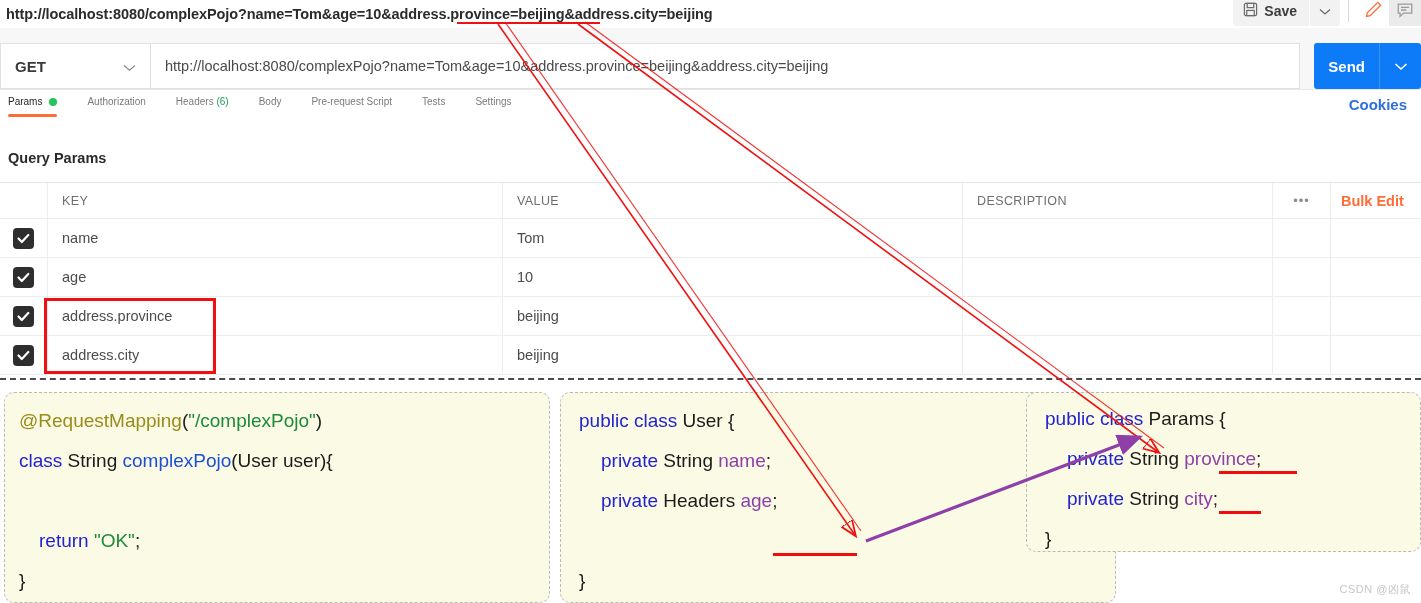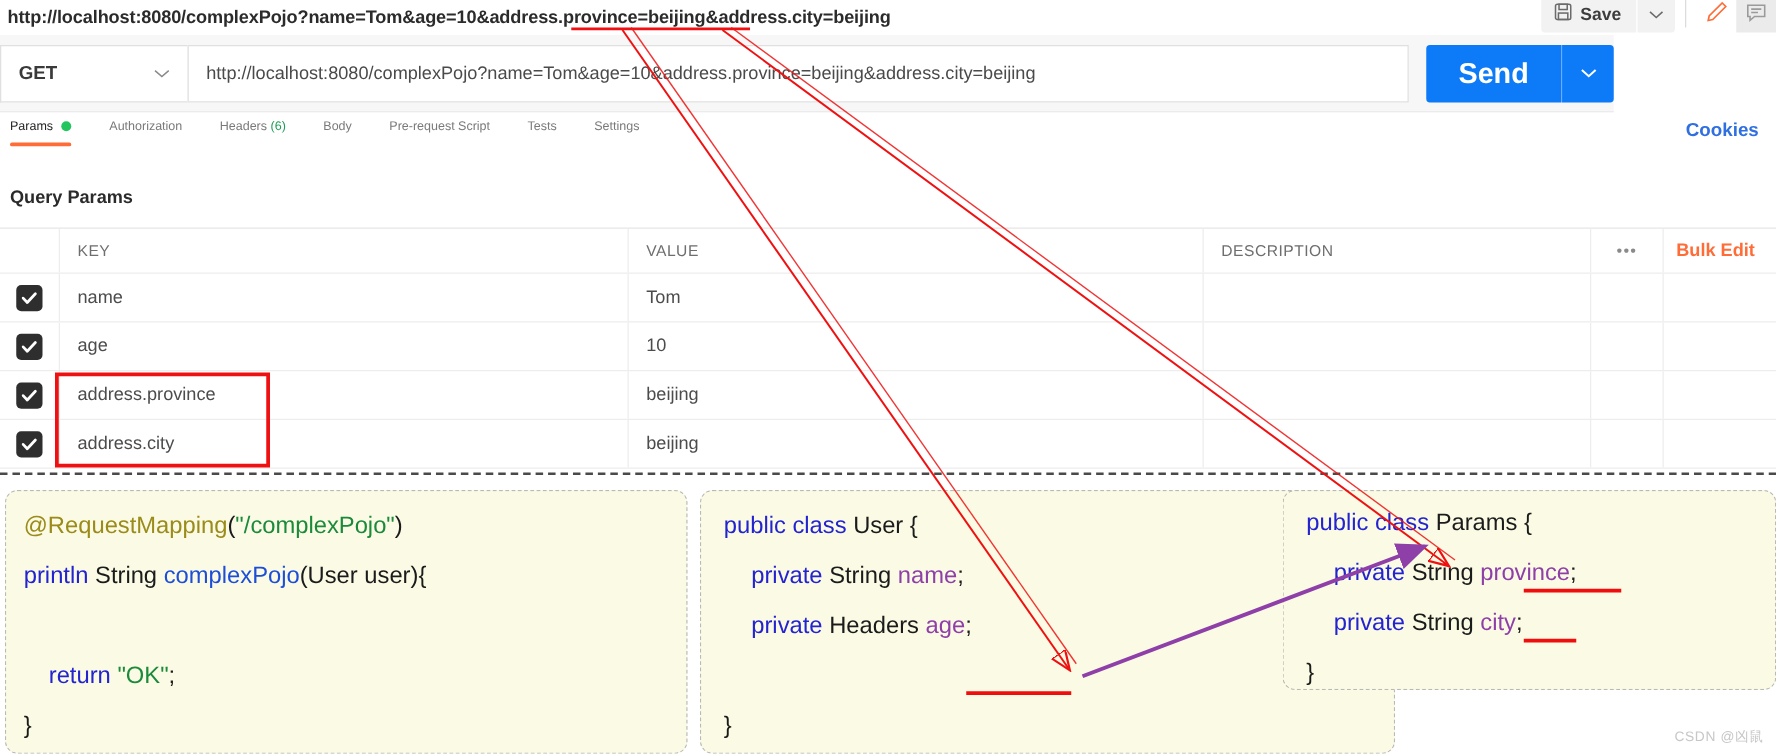--- a/index.html
+++ b/index.html
@@ -41,43 +41,43 @@
   }
   .vsep { width:1px; height:22px; background:#dcdcdc; margin:0 8px; }
   .icon-btn {
     width:32px; height:30px; display:flex; align-items:center; justify-content:center;
     background:#ffffff; border:none; cursor:pointer;
   }
   .icon-btn.muted { background:#ebebeb; }
 
   
   .reqrow {
-    position:absolute; left:0; top:28px; width:1291px; height:62px;
+    position:absolute; left:0; top:28px; width:1421px; height:62px;
     background:#f7f7f7;
-    display:flex; align-items:center;
+    display:flex; align-items:flex-end;
     border-bottom:1px solid #e8e8e8;
   }
   .method-sel {
     width:150px; height:46px; background:#ffffff;
     border:1px solid #e0e0e0; border-right:none;
     display:flex; align-items:center; justify-content:space-between;
     padding:0 14px 0 14px; margin-left:0;
     font-size:15px; font-weight:700; color:#3a3a3a; cursor:pointer;
   }
   .url-input {
     flex:1; height:46px; background:#ffffff;
     border:1px solid #e0e0e0;
     display:flex; align-items:center; padding:0 14px;
     font-size:14.5px; color:#4a4a4a; cursor:text; overflow:hidden; white-space:nowrap;
   }
   .send-wrap { display:flex; align-items:center; margin-left:14px; margin-right:0; }
   .send-btn {
-    height:46px; padding:0 26px; background:#0d7bf7; color:#fff;
+    height:46px; padding:0 14px; background:#0d7bf7; color:#fff;
     border:none; border-radius:3px 0 0 3px;
-    font-size:23px; font-weight:700; cursor:pointer;
+    font-size:15px; font-weight:700; cursor:pointer;
     font-family:"Liberation Sans", sans-serif;
   }
   .send-caret {
     height:46px; width:42px; background:#0d7bf7; border:none;
     border-left:1px solid #3f96f8; border-radius:0 3px 3px 0;
     display:flex; align-items:center; justify-content:center; cursor:pointer;
   }
 
   
   .tabs {
@@ -357,21 +357,21 @@
       <div class="c-desc td"></div>
       <div class="c-dots"></div>
       <div class="c-bulk"></div>
     </div>
   </div>
 
   <div class="dash-sep"></div>
 
   <div class="code-panel" id="panel-controller">
     <div class="code-line" style="top:18px;"><span class="k-anno">@RequestMapping</span><span class="k-black">(</span><span class="k-str">"/complexPojo"</span><span class="k-black">)</span></div>
-    <div class="code-line" style="top:58px;"><span class="k-blue">println</span><span class="k-black"> String </span><span class="k-teal">complexPojo</span><span class="k-black">(User user){</span></div>
+    <div class="code-line" style="top:58px;"><span class="k-blue">class</span><span class="k-black"> String </span><span class="k-teal">complexPojo</span><span class="k-black">(User user){</span></div>
     <div class="code-line" style="top:138px;left:34px;"><span class="k-blue">return </span><span class="k-str">"OK"</span><span class="k-black">;</span></div>
     <div class="code-line" style="top:178px;"><span class="k-black">}</span></div>
   </div>
 
   <div class="code-panel" id="panel-user">
     <div class="code-line" style="top:18px;"><span class="k-blue">public class </span><span class="k-black">User {</span></div>
     <div class="code-line" style="top:58px;left:40px;"><span class="k-blue">private </span><span class="k-black">String </span><span class="k-purple">name</span><span class="k-black">;</span></div>
     <div class="code-line" style="top:98px;left:40px;"><span class="k-blue">private </span><span class="k-black">Headers </span><span class="k-purple">age</span><span class="k-black">;</span></div>
     <div class="ul-red" style="left:212px;top:160px;width:84px;"></div>
     <div class="code-line" style="top:178px;"><span class="k-black">}</span></div>

